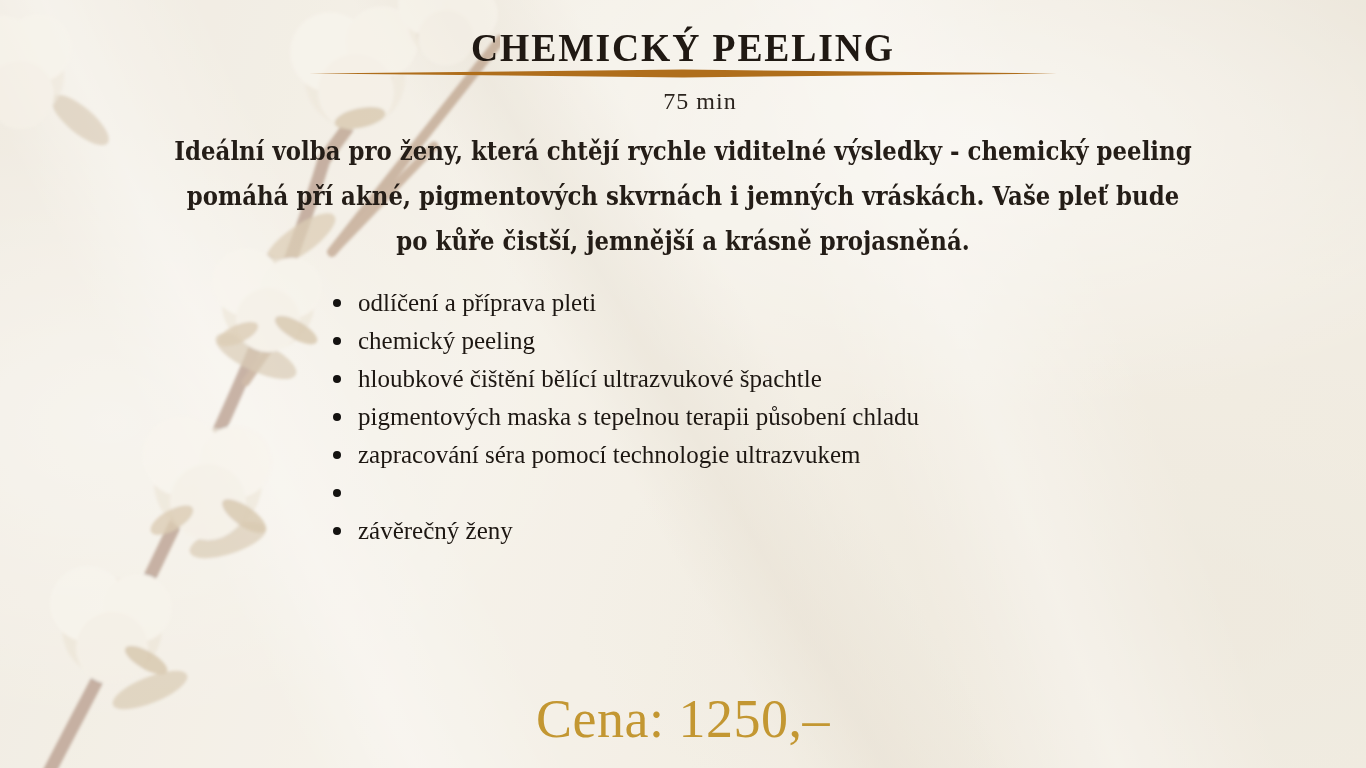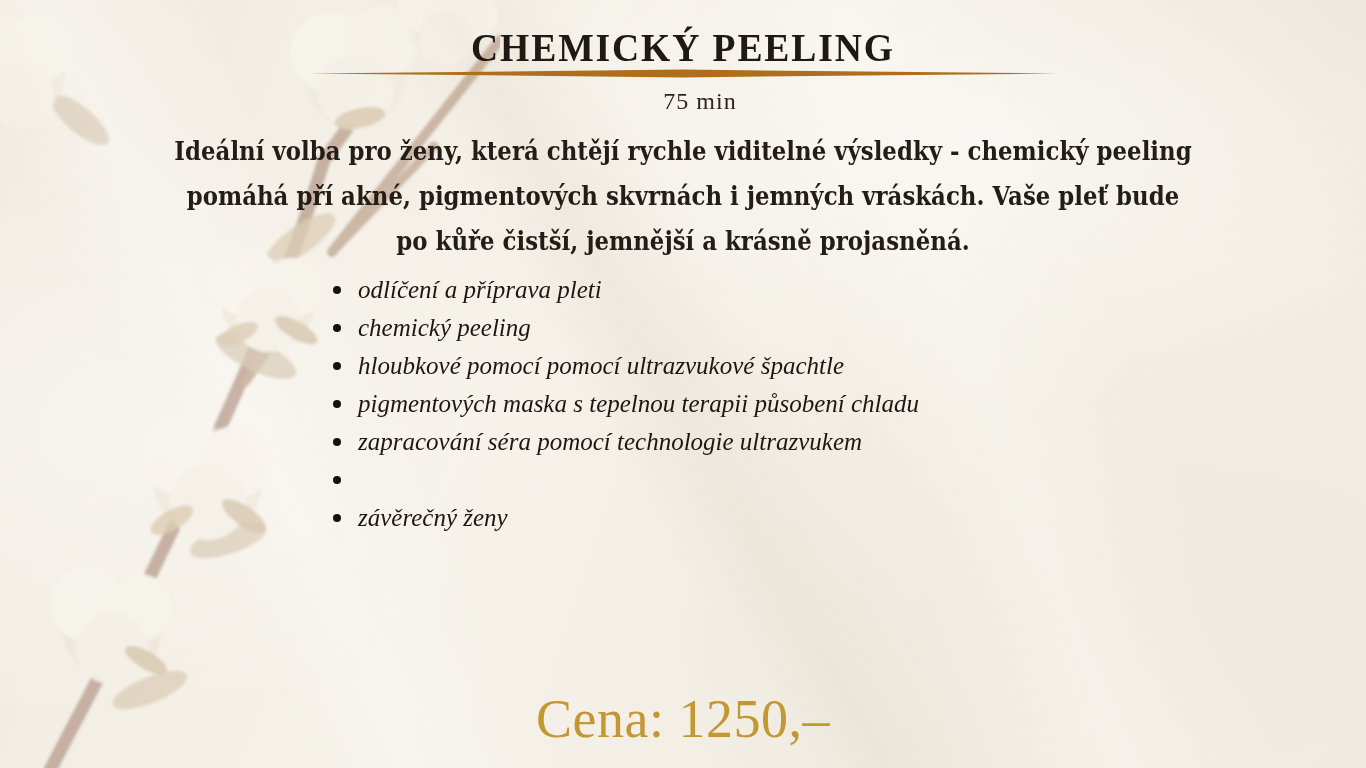--- a/index.html
+++ b/index.html
@@ -40,22 +40,22 @@
     position: absolute; top: 88px; left: 17px; width: 100%;
     font-size: 24px; letter-spacing: 1px; color: #2b241e;
   }
   .desc {
     position: absolute; top: 129px; left: 0; width: 100%;
     font-family: "DejaVu Serif", serif; font-weight: 700;
     font-size: 26px; line-height: 45px; color: #241d17;
     transform: scaleX(.88); transform-origin: center;
   }
   .steps {
-    position: absolute; top: 271px; left: 333px;
-    margin: 0; padding: 0; list-style: none; text-align: left; font-style: italic;
+    position: absolute; top: 284px; left: 333px;
+    margin: 0; padding: 0; list-style: none; text-align: left;
   }
   .steps li { display: flex; align-items: center; height: 38px; font-size: 25px; color: #1d1712; }
   .dot {
     width: 8px; height: 8px; border-radius: 50%; background: #141210;
     margin-right: 17px; flex: 0 0 auto;
   }
   .price {
     position: absolute; top: 688px; left: 0; width: 100%;
     font-size: 54px; color: var(--price-gold, #C39732); letter-spacing: .5px;
   }
@@ -159,21 +159,21 @@
       <li>
         <span class="dot"></span>
         <span>odlíčení a příprava pleti</span>
       </li>
       <li>
         <span class="dot"></span>
         <span>chemický peeling</span>
       </li>
       <li>
         <span class="dot"></span>
-        <span>hloubkové pomocí pomocí ultrazvukové špachtle</span>
+        <span>hloubkové čištění bělící ultrazvukové špachtle</span>
       </li>
       <li>
         <span class="dot"></span>
         <span>pigmentových maska s tepelnou terapii působení chladu</span>
       </li>
       <li>
         <span class="dot"></span>
         <span>zapracování séra pomocí technologie ultrazvukem</span>
       </li>
       <li>

